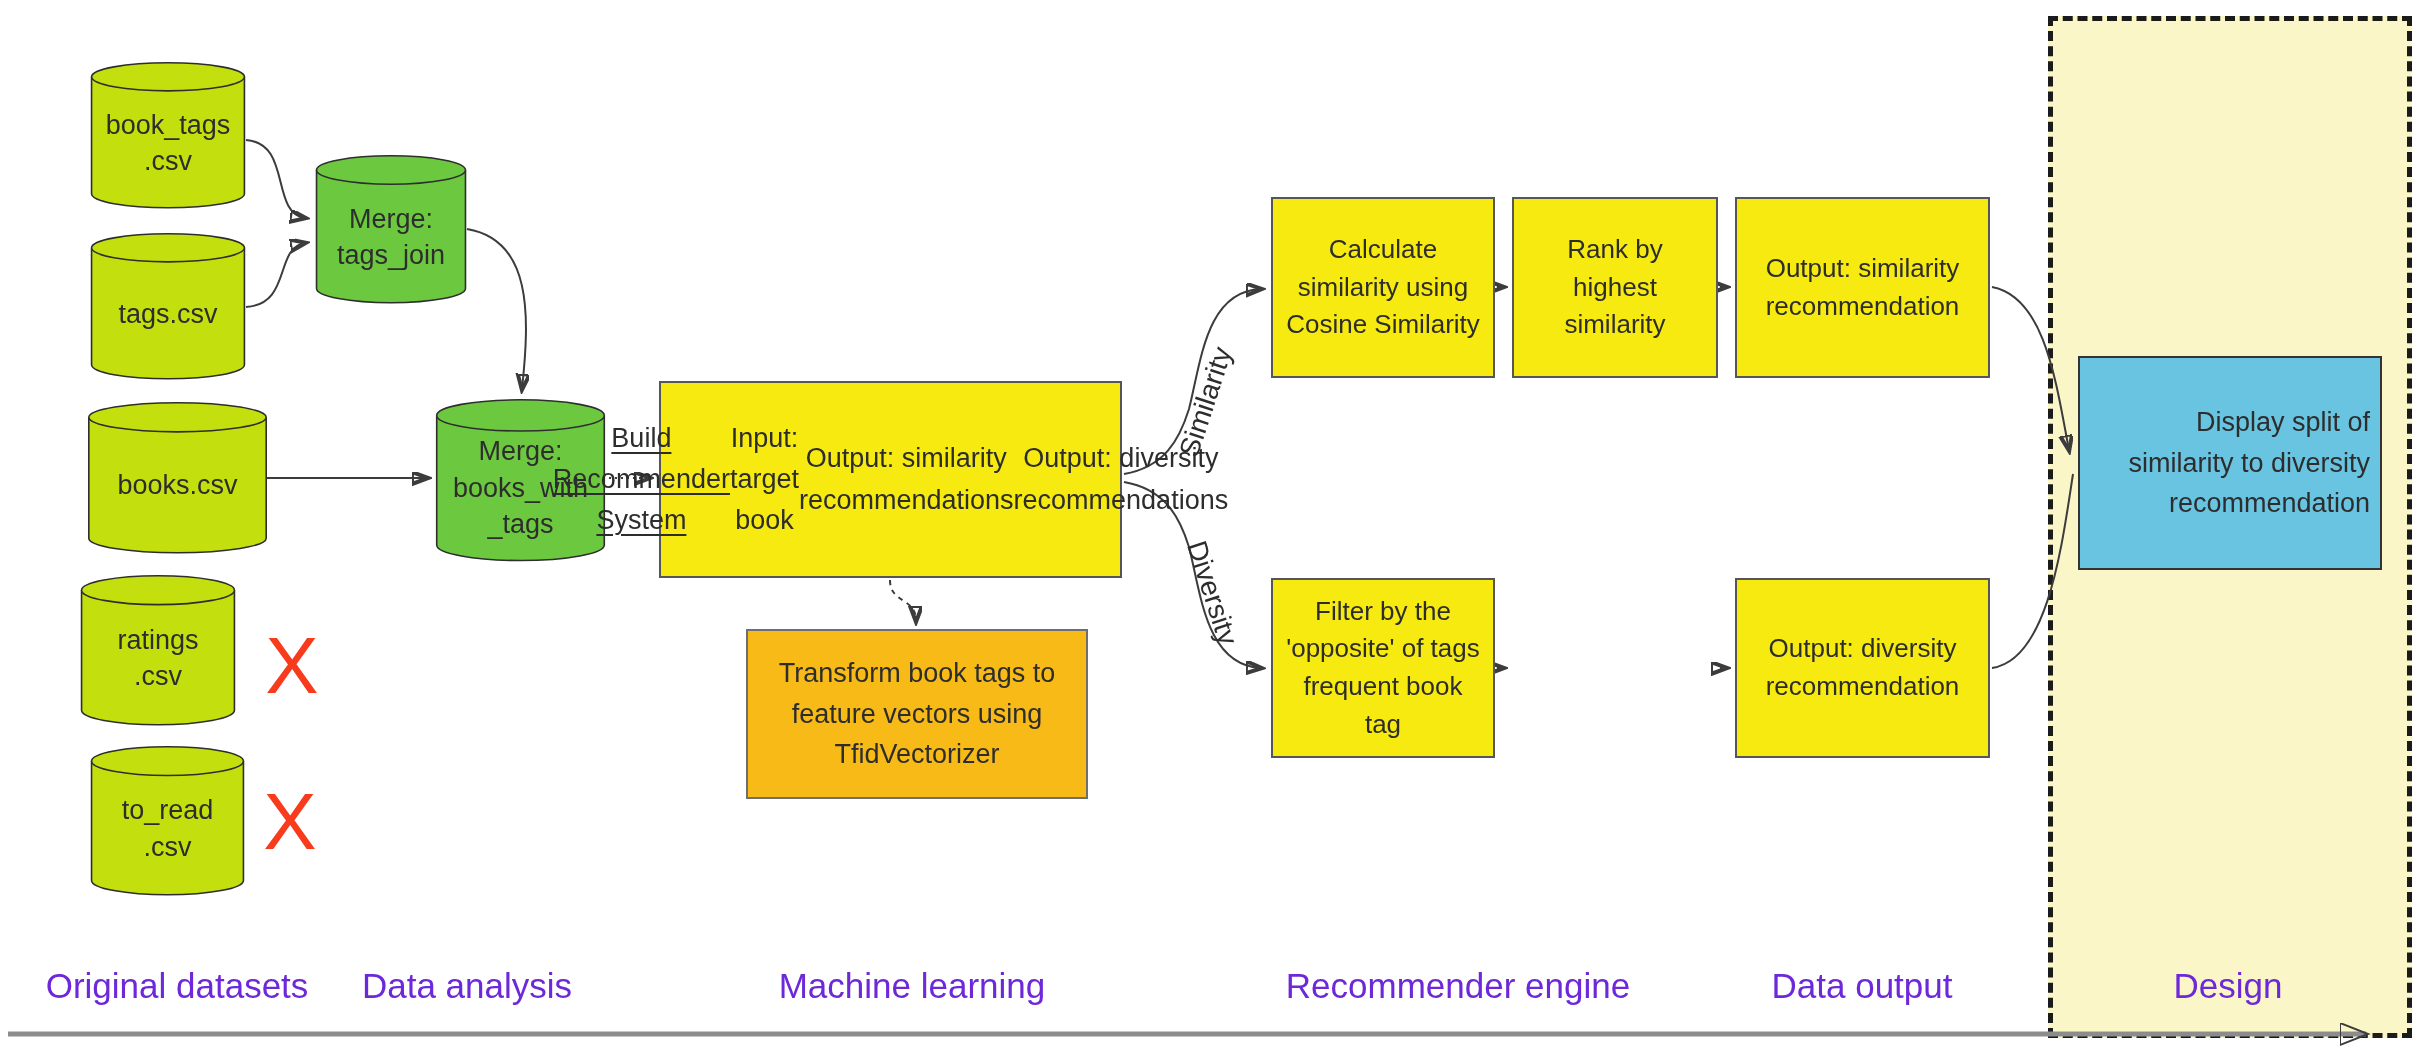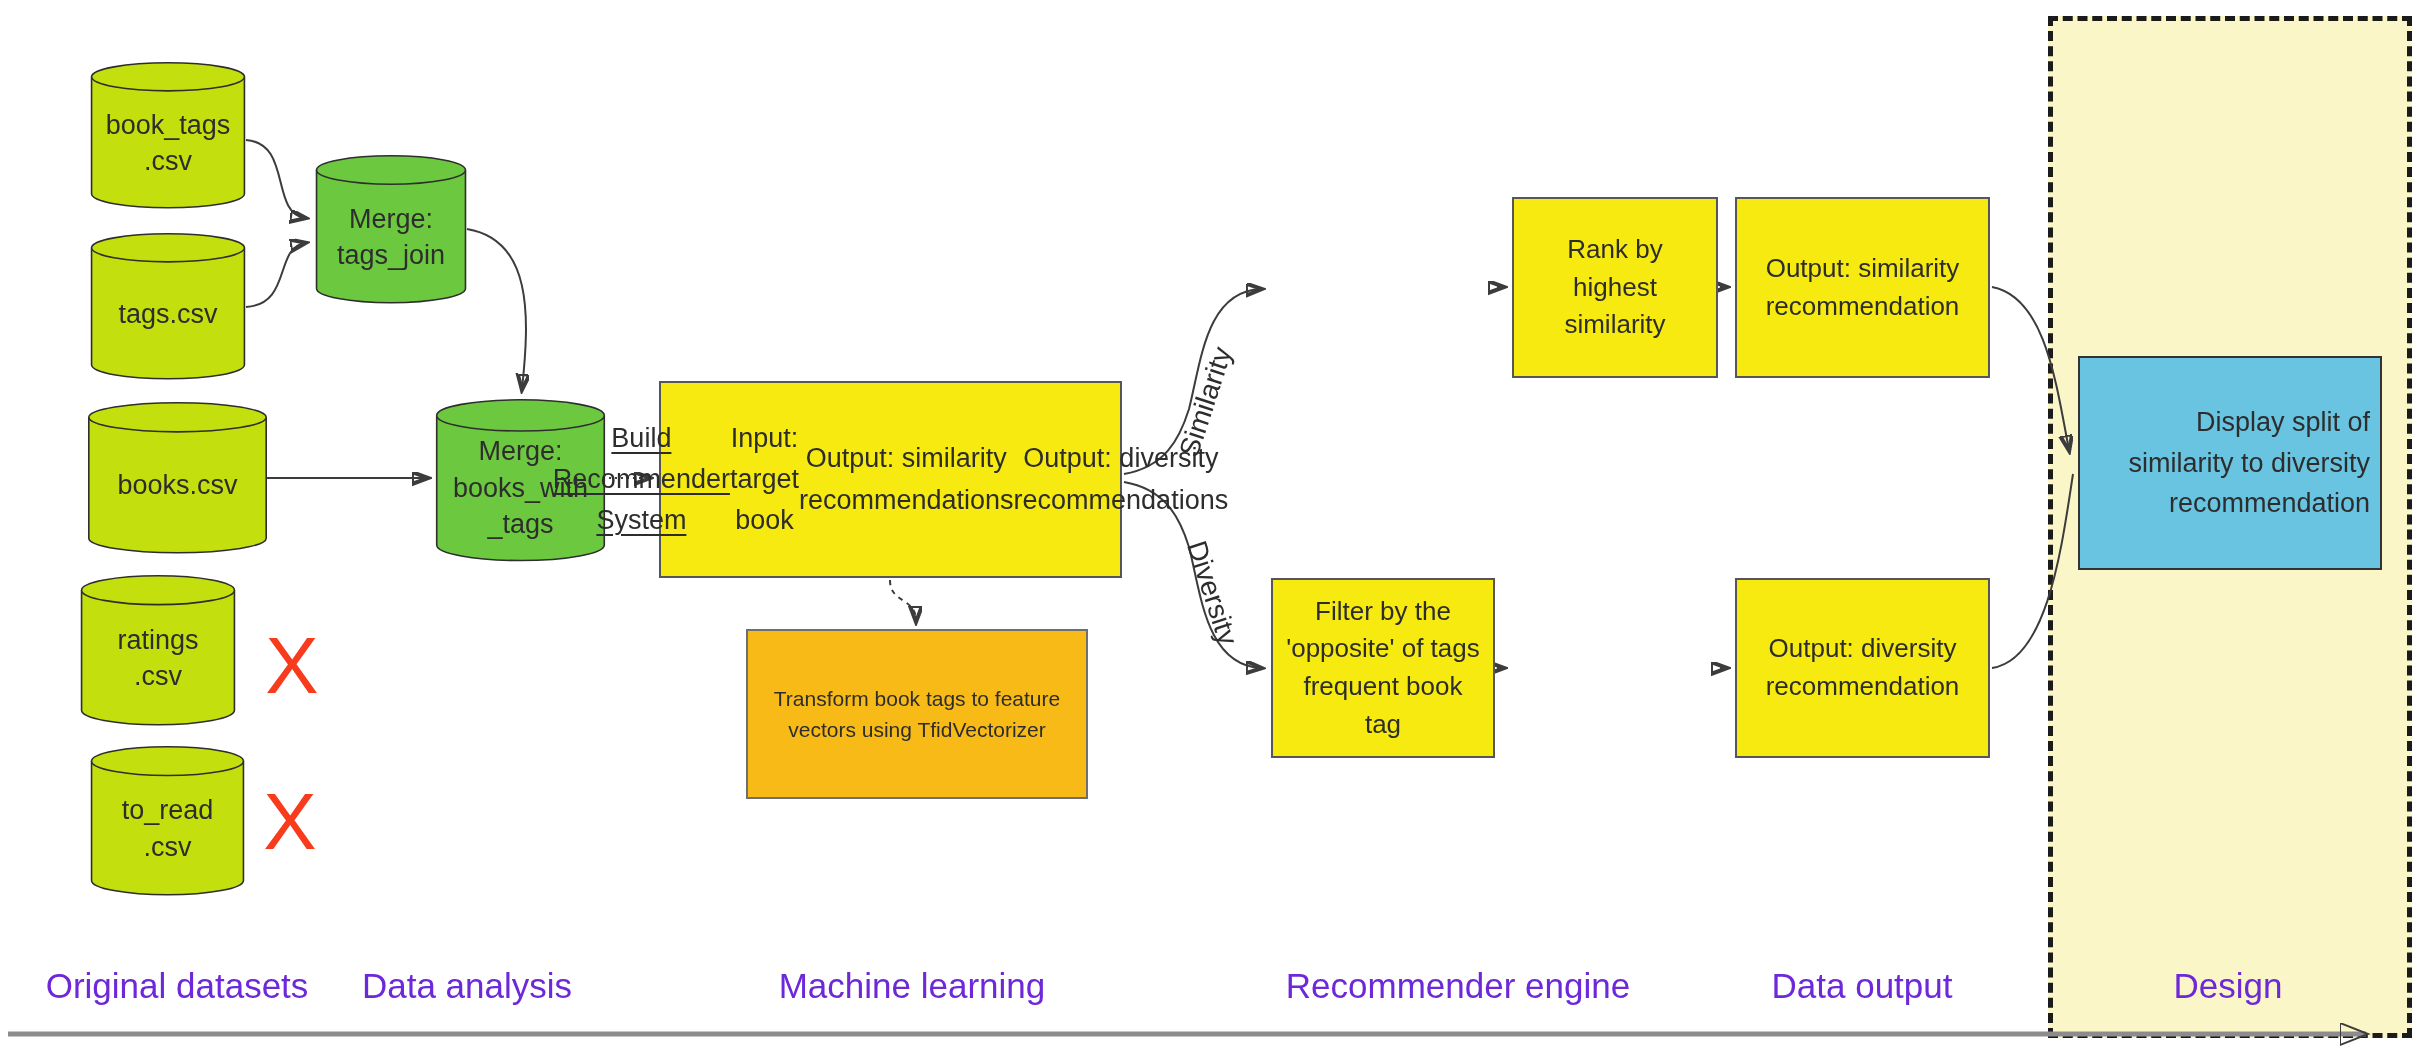--- a/index.html
+++ b/index.html
@@ -33,21 +33,21 @@
     display:flex;align-items:center;justify-content:center;
     text-align:center;white-space:pre-line;
     font-size:27px;line-height:1.35;
   }
   
   .pbox{
     position:absolute;background:#f7ea11;border:2px solid #565656;box-sizing:border-box;
     display:flex;align-items:center;justify-content:center;
     text-align:center;font-size:26px;line-height:1.45;padding:6px 10px;
   }
-  .pbox.orange{background:#f8ba17;border-color:#6f6f6f;font-size:21px;line-height:1.5;}
+  .pbox.orange{background:#f8ba17;border-color:#6f6f6f;font-size:27px;line-height:1.5;}
   .pbox.blue{background:#69c4e1;border-color:#333;font-size:27px;line-height:1.5;text-align:right;}
   .build{flex-direction:row;font-size:27px;line-height:1.52;padding:8px 6px;}
   .build-title{text-decoration:underline;text-underline-offset:5px;}
   
   .branch-label{
     position:absolute;font-size:28px;white-space:nowrap;
   }
   .branch-label.sim{left:1206px;top:402px;transform:translate(-50%,-50%) rotate(-72deg);}
   .branch-label.div{left:1212px;top:593px;transform:translate(-50%,-50%) rotate(72deg);}
   
@@ -161,20 +161,23 @@
     <div>Output: diversity recommendations</div>
   </div>
 
   <div class="pbox orange" style="left:746px;top:629px;width:342px;height:170px">
     <span>Transform book tags to feature vectors using TfidVectorizer</span>
   </div>
 
   <div class="branch-label sim">Similarity</div>
   <div class="branch-label div">Diversity</div>
 
+  <div class="pbox" style="left:1271px;top:197px;width:224px;height:181px">
+    <span>Calculate similarity using Cosine Similarity</span>
+  </div>
   <div class="pbox" style="left:1512px;top:197px;width:206px;height:181px">
     <span>Rank by highest similarity</span>
   </div>
   <div class="pbox" style="left:1735px;top:197px;width:255px;height:181px">
     <span>Output: similarity recommendation</span>
   </div>
 
   <div class="pbox" style="left:1271px;top:578px;width:224px;height:180px">
     <span>Filter by the 'opposite' of tags frequent book tag</span>
   </div>

